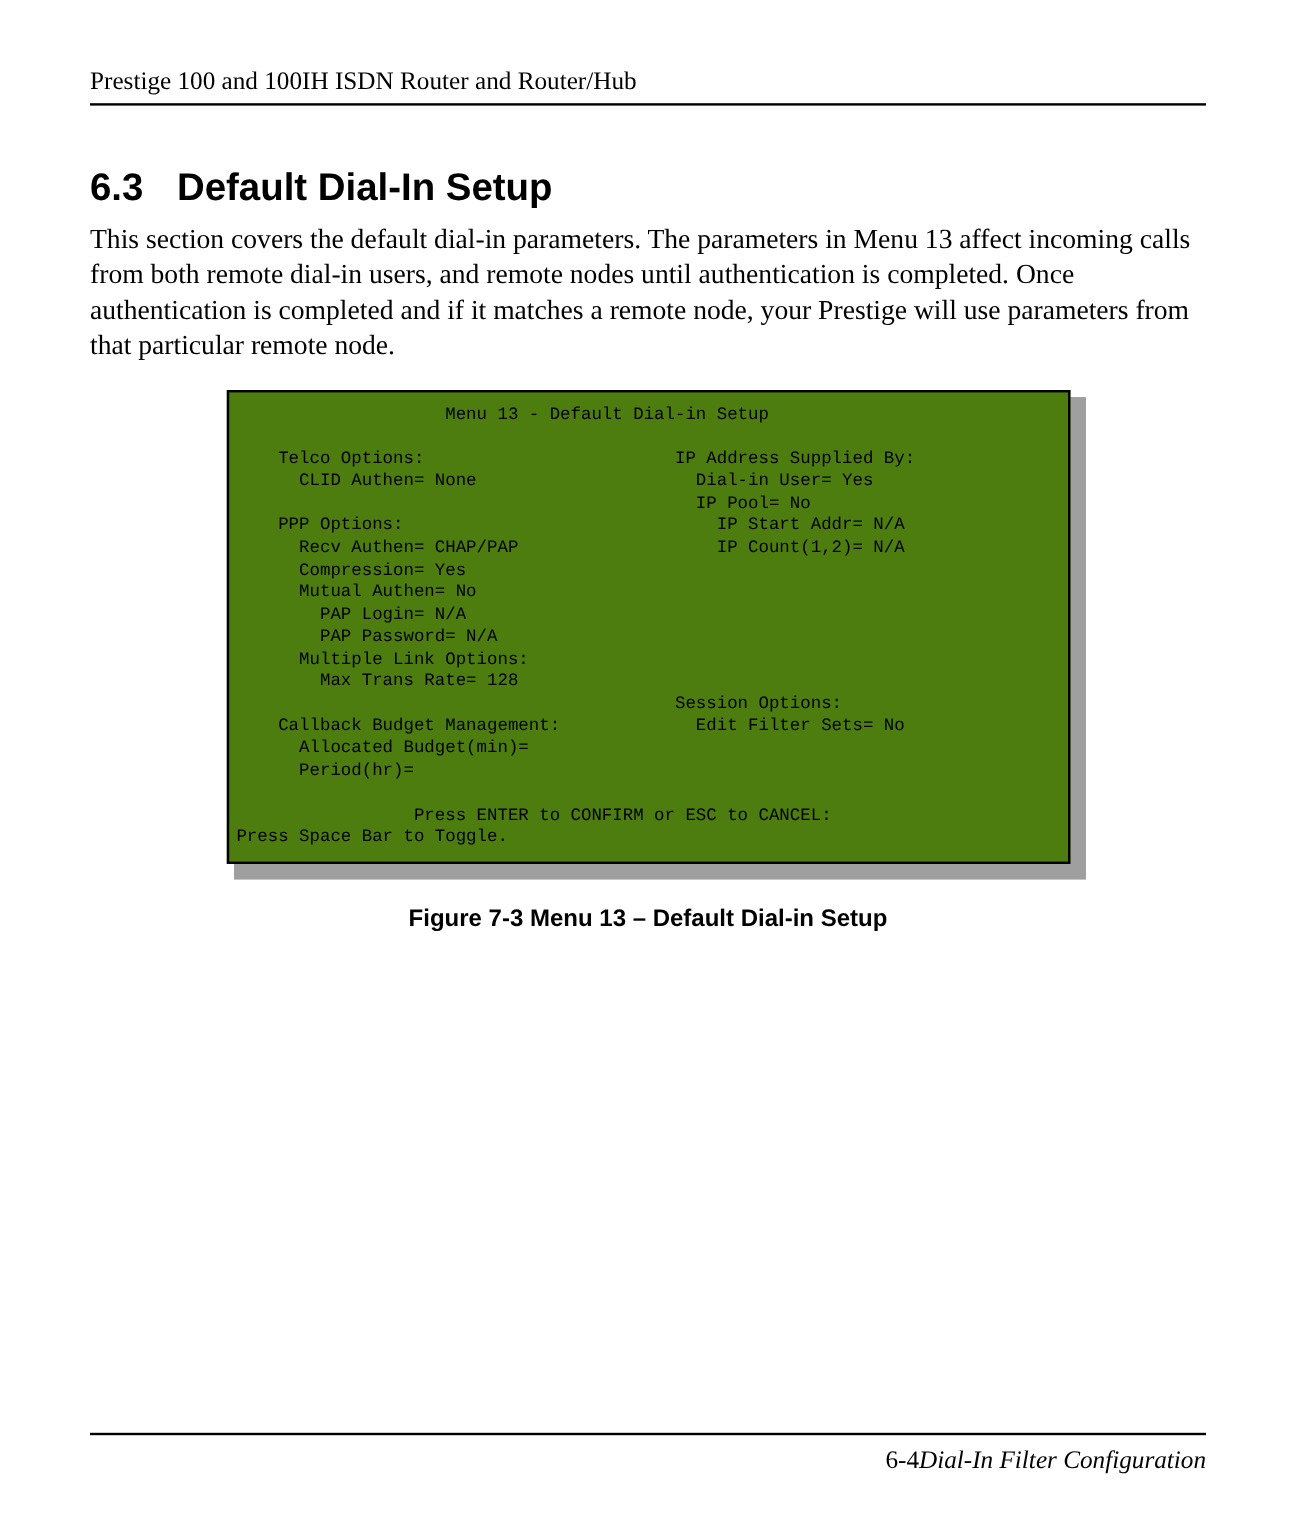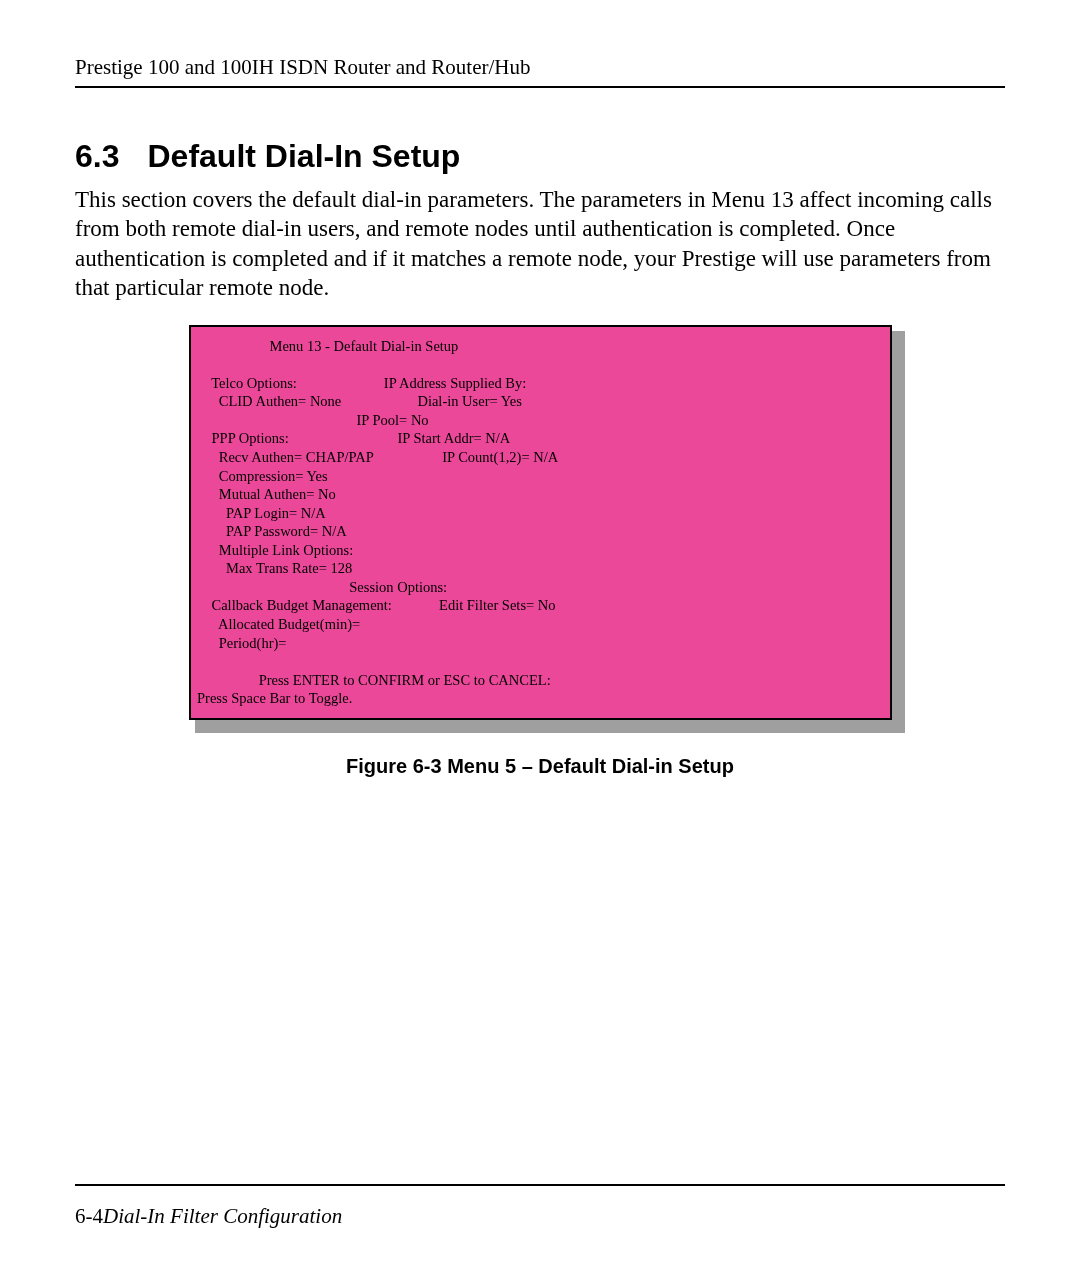--- a/index.html
+++ b/index.html
@@ -48,23 +48,23 @@
   }
   .figure-shadow {
     background: #9f9f9f;
     padding: 0 0 7px 0;
   }
   .figure-shadow-inner {
     background: #9f9f9f;
     padding: 0 7px 0 0;
   }
   .terminal {
-    background: #ec4899;
+    background: #4d7c0f;
     border: 2px solid #000;
-    font-family: Liberation Serif, serif;
+    font-family: Liberation Mono, monospace;
     font-size: 14.5px;
     line-height: 1.28;
     padding: 10px 10px 10px 6px;
     white-space: pre;
     position: relative;
     top: -6px;
     left: -6px;
   }
   .figure-caption {
     font-family: Arial, Helvetica, sans-serif;
@@ -72,24 +72,24 @@
     font-size: 20px;
     text-align: center;
     margin: 22px 0 8px 0;
   }
   .footer {
     position: absolute;
     left: 75px;
     right: 75px;
     bottom: 52px;
     border-top: 2px solid #000;
-    padding-top: 18px;
+    padding-top: 8px;
     font-size: 21px;
     display: flex;
-    justify-content: flex-start;
+    justify-content: flex-end;
   }
   .footer .right {
     font-style: italic;
   }
 </style>
 </head>
 <body>
 
 <div class="page">
 
@@ -121,21 +121,21 @@
     Callback Budget Management:             Edit Filter Sets= No
       Allocated Budget(min)=
       Period(hr)=
 
                  Press ENTER to CONFIRM or ESC to CANCEL:
 Press Space Bar to Toggle.</div>
       </div>
     </div>
   </div>
 
-  <div class="figure-caption">Figure 6-3 Menu 5 – Default Dial-in Setup</div>
+  <div class="figure-caption">Figure 7-3 Menu 13 – Default Dial-in Setup</div>
 
 
 
   <div class="footer">
     <span>6-4</span>
     <span class="right">Dial-In Filter Configuration</span>
   </div>
 
 </div>
 

